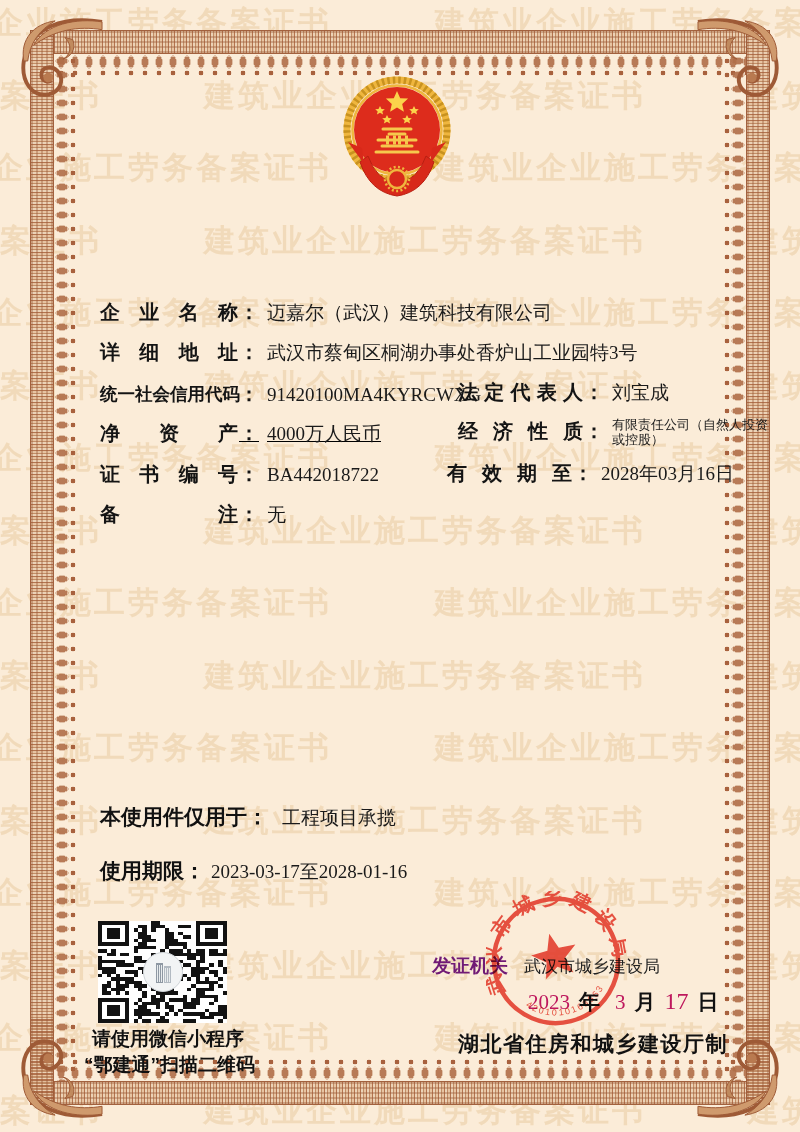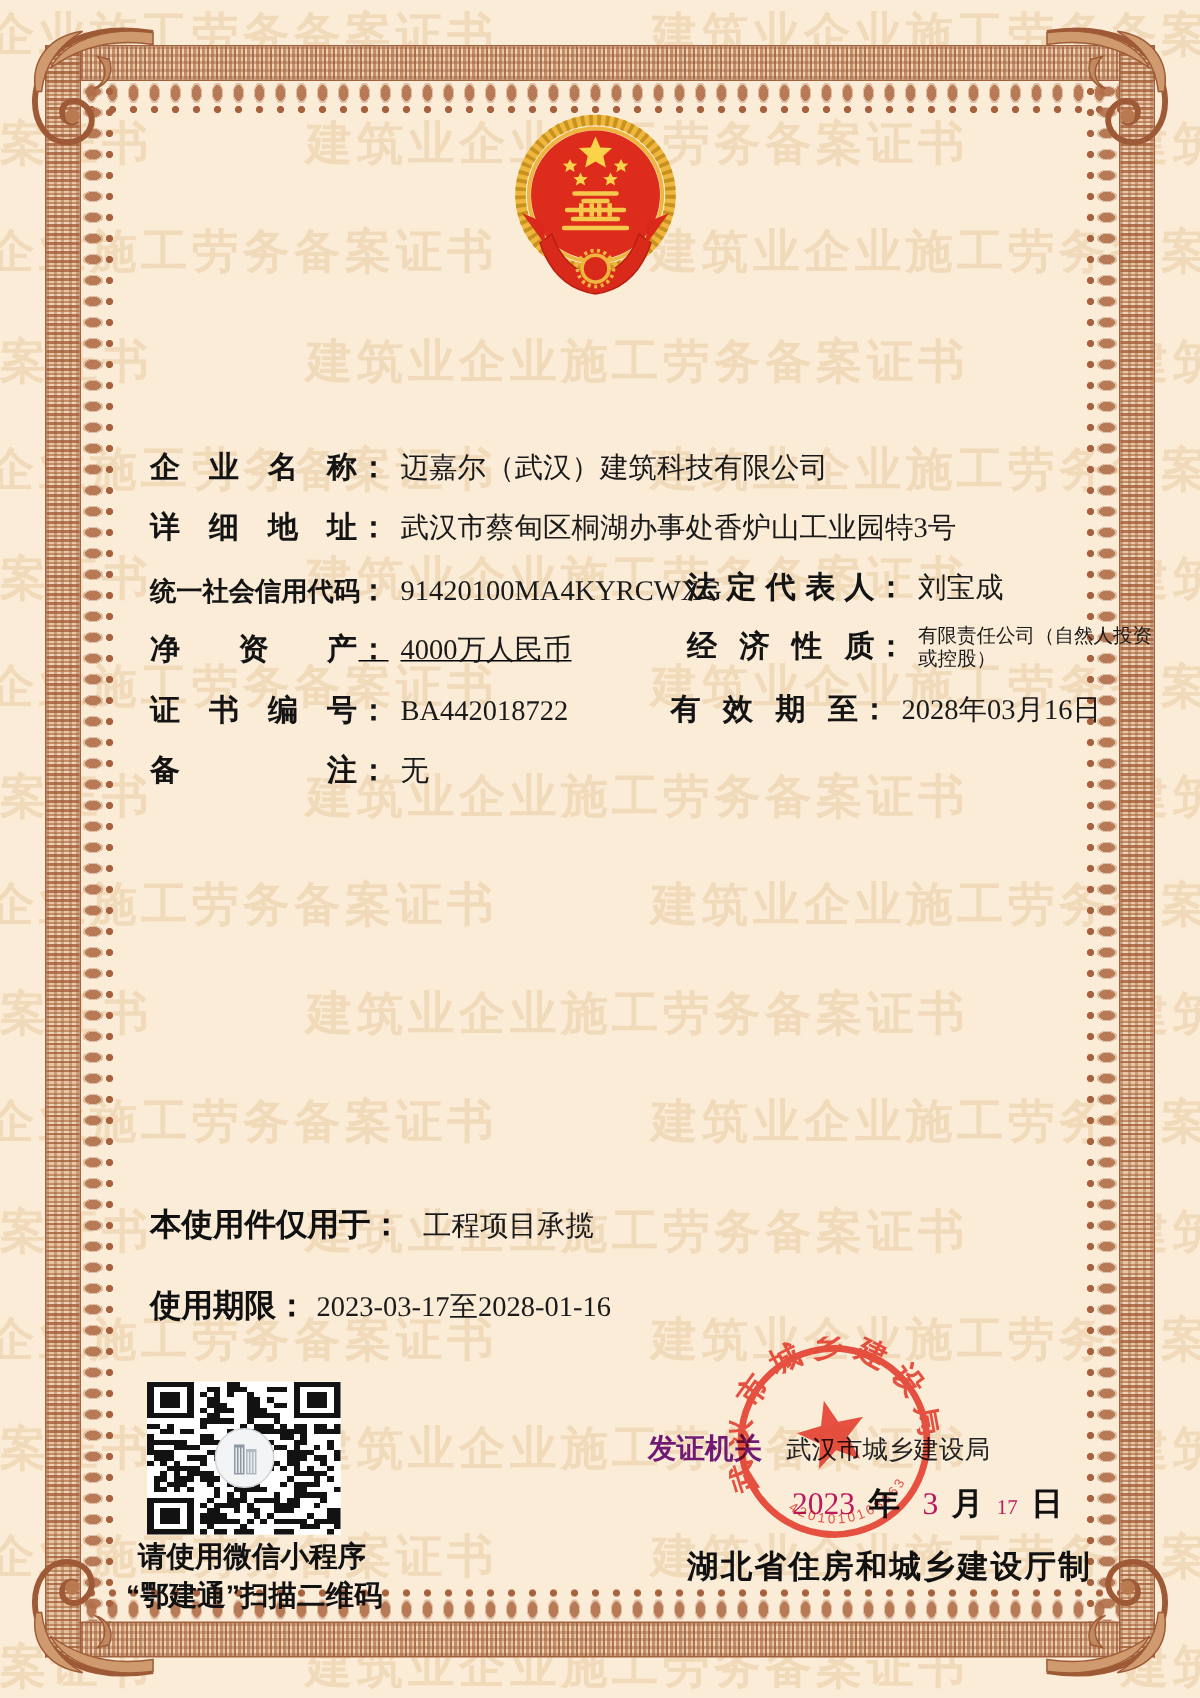--- a/index.html
+++ b/index.html
@@ -577,21 +577,21 @@
     </div>
 
     <div class="issuer-line">
       <span class="issuer-label">发证机关</span><span class="issuer-value">武汉市城乡建设局</span>
     </div>
     <div class="date-line">
       <span class="num">2023</span>
       <span class="unit">年</span>
       <span class="num" style="margin-left:6px;">3</span>
       <span class="unit">月</span>
-      <span class="num" style="font-size:14px;">17</span>
+      <span class="num" style="font-size:24px;">17</span>
       <span class="unit">日</span>
     </div>
     <div class="made-by">湖北省住房和城乡建设厅制</div>
 
     <svg class="seal" viewBox="0 0 140 140">
       <g transform="rotate(-14 70 70)">
         <circle cx="70" cy="70" r="62" fill="none" stroke="#e23a2a" stroke-width="4.5"></circle>
         <defs>
           <path id="sealArc" d="M 14 86 A 58 58 0 1 1 126 86" fill="none"></path>
           <path id="sealNum" d="M 22 96 A 54.6 54.6 0 0 0 118 96" fill="none"></path>

